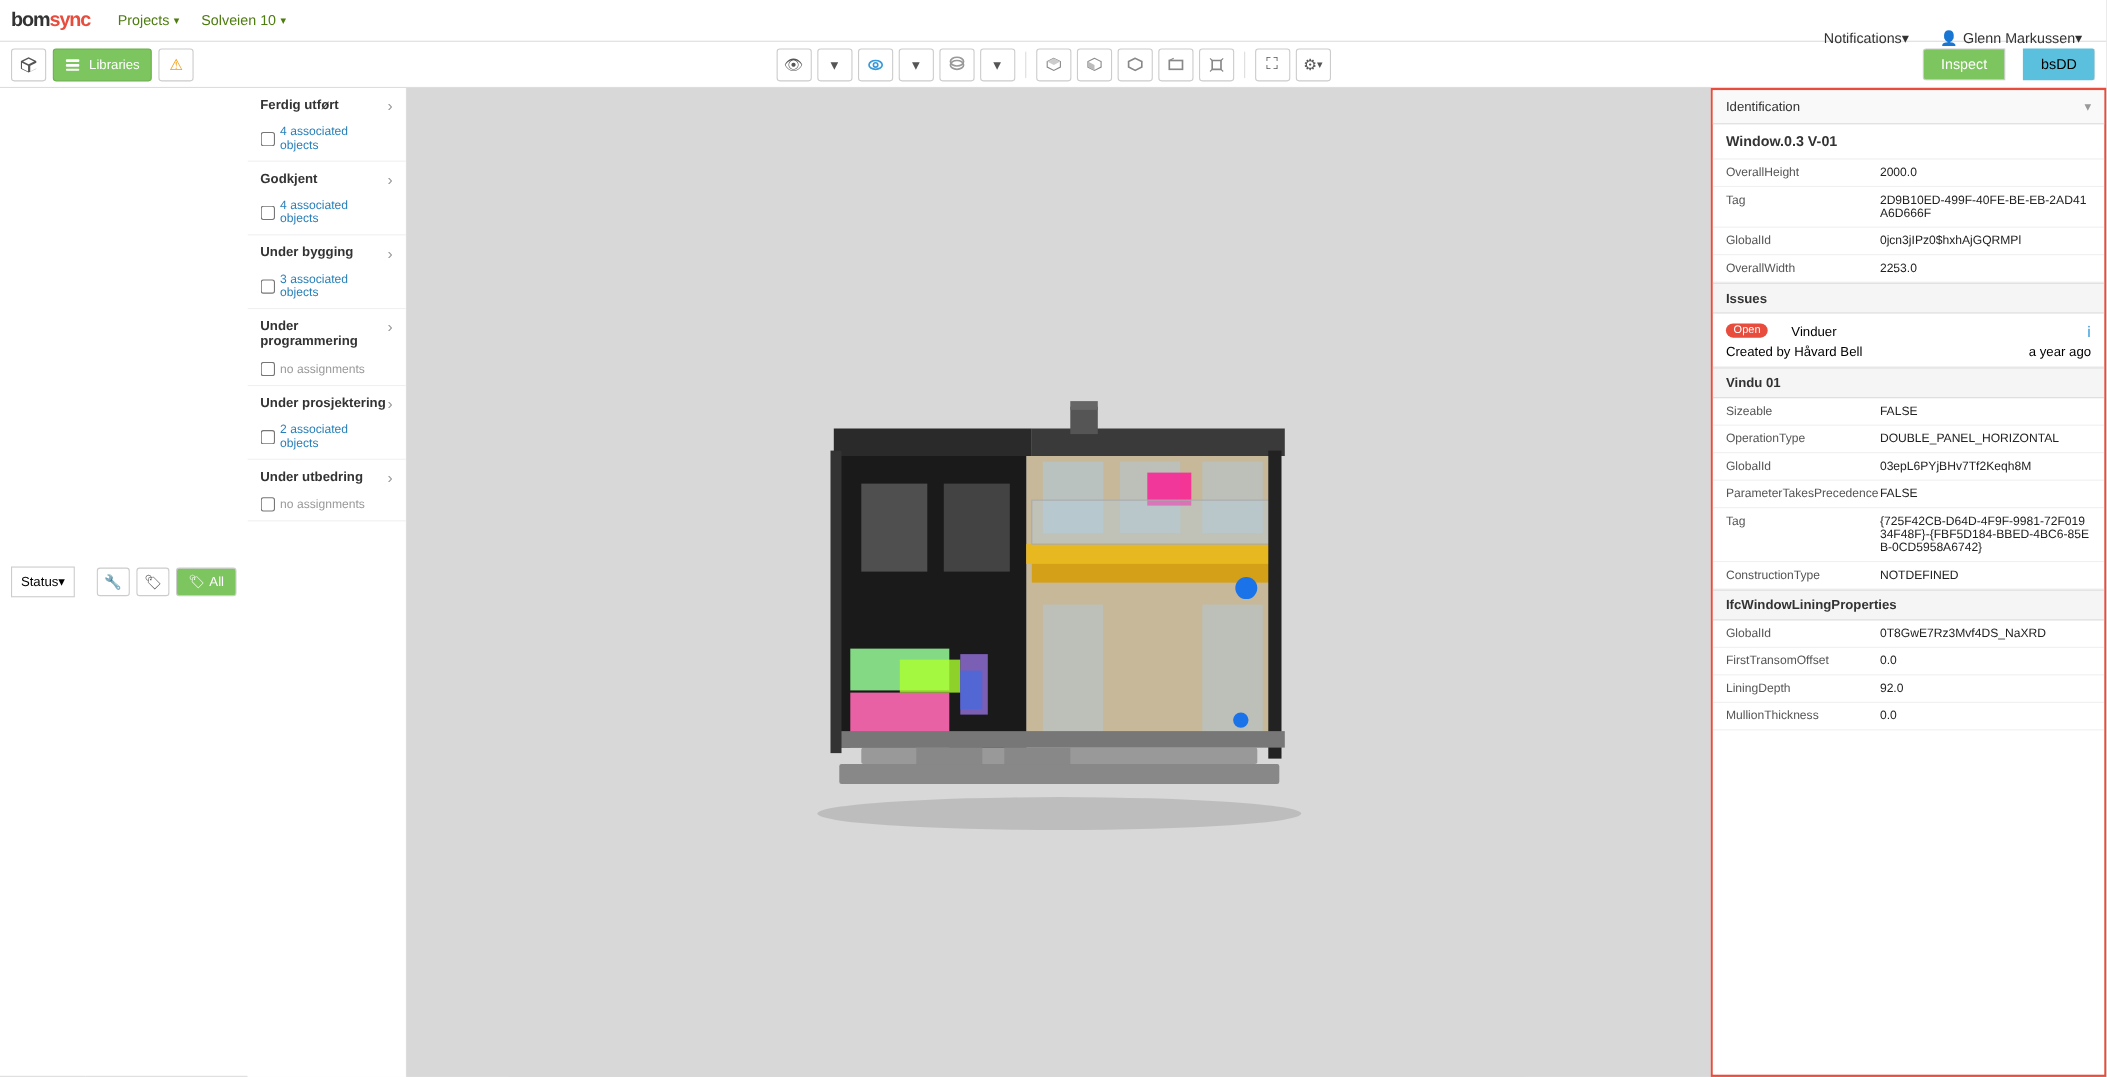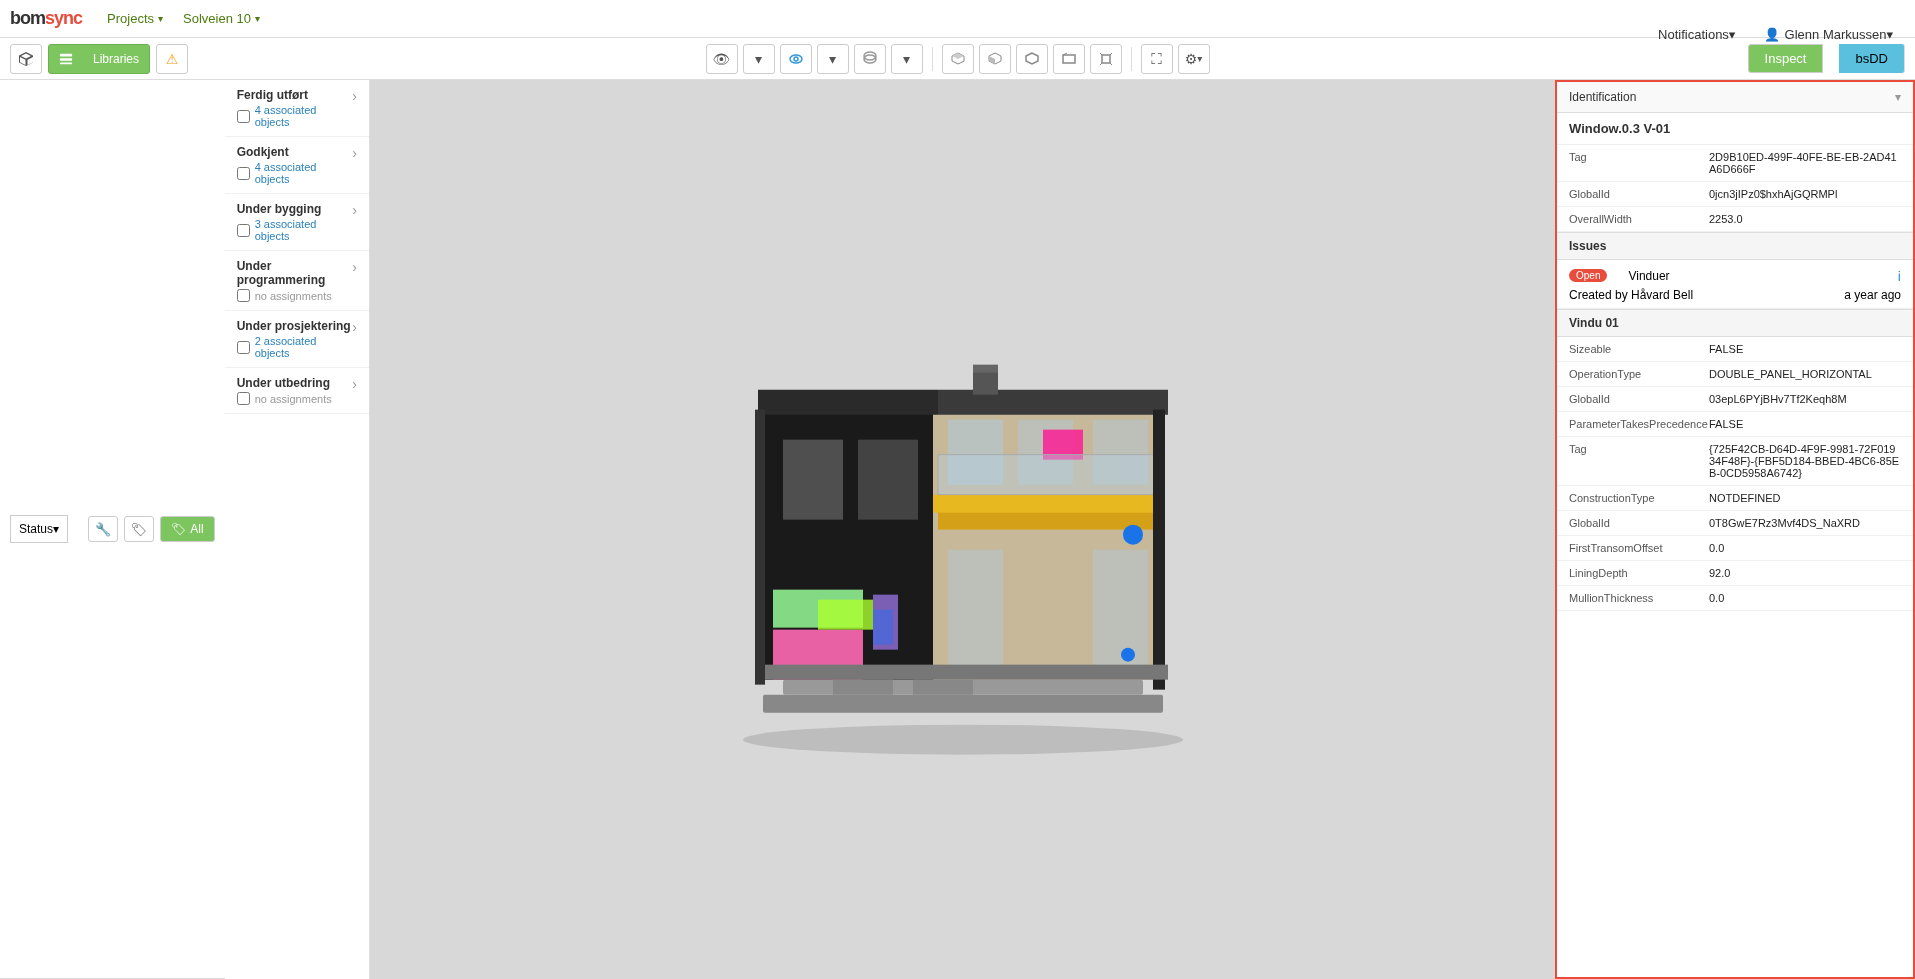--- a/index.html
+++ b/index.html
@@ -83,21 +83,21 @@
       align-items: center;
       justify-content: center;
       padding: 0 10px;
       height: 30px;
       border: 1px solid #ccc;
       background: #fff;
       cursor: pointer;
       border-radius: 3px;
       color: #555;
       font-size: 12px;
-      gap: 20px;
+      gap: 8px;
     }
     .toolbar-btn-wide.active {
       background: #7dc55e;
       border-color: #6ab04c;
       color: #fff;
     }
     .toolbar-separator { width: 1px; height: 24px; background: #ddd; margin: 0 4px; }
 
     
     .main-area {
@@ -171,21 +171,21 @@
     .status-item {
       padding: 8px 12px 8px 12px;
       border-bottom: 1px solid #f0f0f0;
       cursor: pointer;
       display: flex;
       align-items: flex-start;
       justify-content: space-between;
     }
     .status-item-content { display: flex; flex-direction: column; }
     .status-item-title { font-weight: bold; color: #333; font-size: 12px; }
-    .status-item-sub { display: flex; align-items: center; gap: 5px; margin-top: 2px; }
+    .status-item-sub { display: flex; align-items: center; gap: 5px; margin-top: 12px; }
     .status-item-sub input[type=checkbox] { margin: 0; }
     .status-item-sub .link { color: #2980b9; font-size: 11px; cursor: pointer; }
     .chevron { color: #999; font-size: 14px; }
 
     
     .viewport {
       flex: 1;
       background: #d8d8d8;
       position: relative;
       overflow: hidden;
@@ -568,20 +568,24 @@
   <div class="right-panel">
     <div class="identification-header">
       <span class="identification-title">Identification</span>
       <span class="identification-caret">▾</span>
     </div>
     <div class="object-name">Window.0.3 V-01</div>
 
     <div class="prop-table">
 
       <div class="prop-row">
+        <span class="prop-label">OverallHeight</span>
+        <span class="prop-value">2000.0</span>
+      </div>
+      <div class="prop-row">
         <span class="prop-label">Tag</span>
         <span class="prop-value">2D9B10ED-499F-40FE-BE-EB-2AD41A6D666F</span>
       </div>
       <div class="prop-row">
         <span class="prop-label">GlobalId</span>
         <span class="prop-value">0jcn3jIPz0$hxhAjGQRMPl</span>
       </div>
       <div class="prop-row">
         <span class="prop-label">OverallWidth</span>
         <span class="prop-value">2253.0</span>
@@ -625,20 +629,23 @@
       </div>
       <div class="prop-row">
         <span class="prop-label">Tag</span>
         <span class="prop-value">{725F42CB-D64D-4F9F-9981-72F01934F48F}-{FBF5D184-BBED-4BC6-85EB-0CD5958A6742}</span>
       </div>
       <div class="prop-row">
         <span class="prop-label">ConstructionType</span>
         <span class="prop-value">NOTDEFINED</span>
       </div>
 
+      <div class="section-header">
+        <span>IfcWindowLiningProperties</span>
+      </div>
       <div class="prop-row">
         <span class="prop-label">GlobalId</span>
         <span class="prop-value">0T8GwE7Rz3Mvf4DS_NaXRD</span>
       </div>
       <div class="prop-row">
         <span class="prop-label">FirstTransomOffset</span>
         <span class="prop-value">0.0</span>
       </div>
       <div class="prop-row">
         <span class="prop-label">LiningDepth</span>

